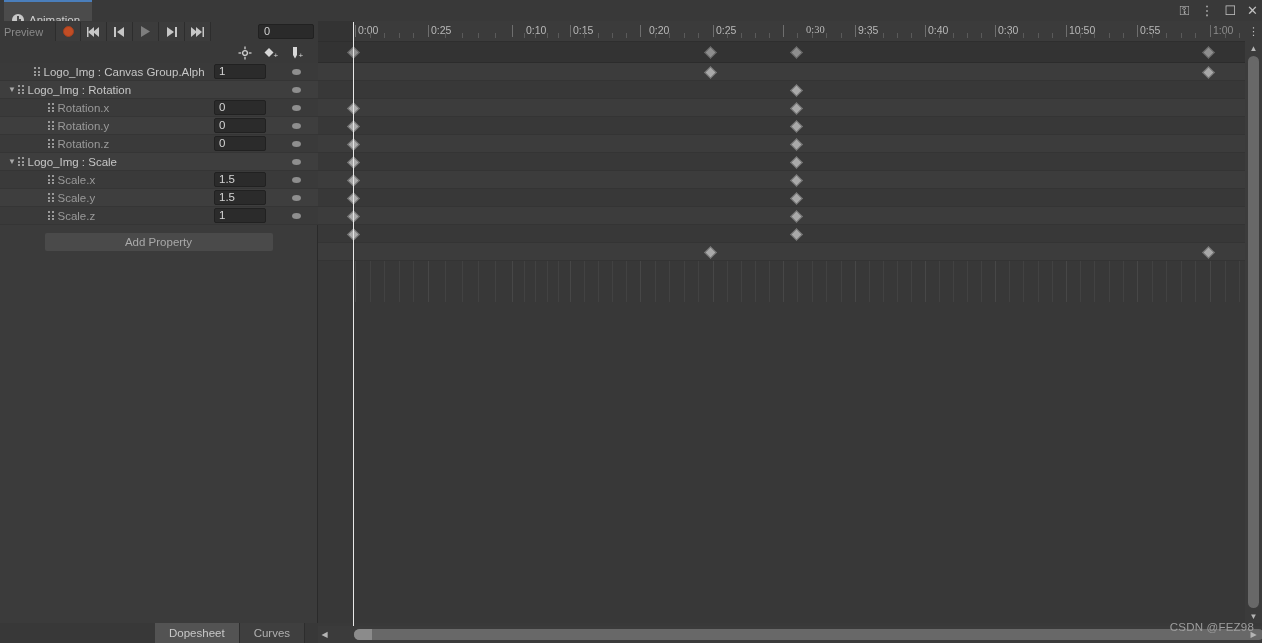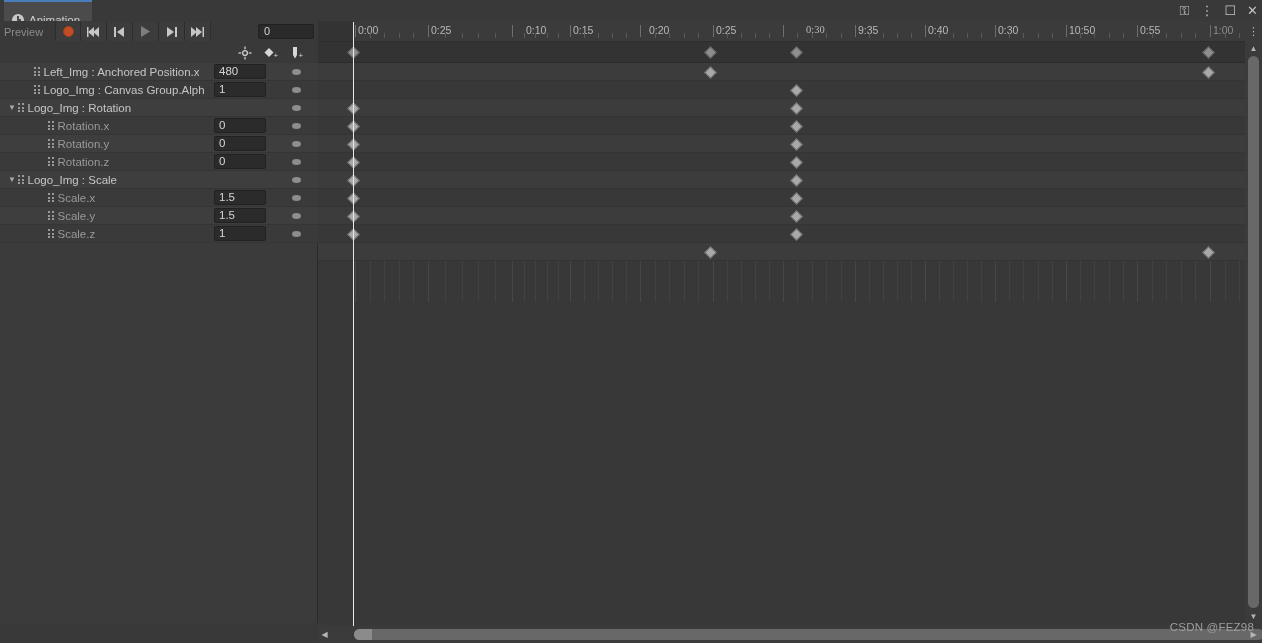--- a/index.html
+++ b/index.html
@@ -302,33 +302,20 @@
           <polygon points="4,9 8,9 6,12.5" fill="#d7d7d7"></polygon>
           <text x="9.5" y="12" font-size="8" fill="#d7d7d7" font-family="Liberation Sans">+</text>
         </svg>
       </div>
     </div>
   </div>
 
   <div class="leftfill"></div>
   <div class="leftpanel">
     <div id="prop-rows">
-        <div class="prow odd">
-          <span class="dots-ic" style="margin-left:34px">
-            <i></i>
-            <i></i>
-            <i></i>
-            <i></i>
-            <i></i>
-            <i></i>
-          </span>
-          <span class="plabel">Left_Img : Anchored Position.x</span>
-          <span class="pvalue" style="left:214px;top:1px;width:52px">480</span>
-          <span class="pdot"></span>
-        </div>
         <div class="prow even">
           <span class="dots-ic" style="margin-left:34px">
             <i></i>
             <i></i>
             <i></i>
             <i></i>
             <i></i>
             <i></i>
           </span>
           <span class="plabel">Logo_Img : Canvas Group.Alph</span>
@@ -433,20 +420,23 @@
             <i></i>
             <i></i>
             <i></i>
             <i></i>
           </span>
           <span class="plabel dim">Scale.z</span>
           <span class="pvalue" style="left:214px;top:1px;width:52px">1</span>
           <span class="pdot"></span>
         </div>
       </div>
+    <div class="addprop-wrap">
+      <div class="addprop">Add Property</div>
+    </div>
   </div>
 
   <div class="ruler">
     <div class="ruler-dark"></div>
     <div id="ruler-ticks">
         <div class="rtick" style="left: 37px;"></div>
         <div class="rlabel" style="left: 37px;">0:00</div>
         <div class="rtick minor" style="left: 51.6px;"></div>
         <div class="rtick minor" style="left: 66.2px;"></div>
         <div class="rtick minor" style="left: 80.8px;"></div>
@@ -641,16 +631,22 @@
     <div class="vs-thumb"></div>
     <div class="vs-arrow" style="position:absolute;left:0;top:568px;">▼</div>
   </div>
   <div class="hscroll">
     <div class="hs-arrow" style="left:0;">◀</div>
     <div class="hs-thumb"></div>
     <div class="hs-thumb-cap"></div>
     <div class="hs-arrow" style="left:929px;">▶</div>
   </div>
 
+  <div class="bottombar">
+    <div class="btabs" id="bottom-tabs">
+        <div class="btab">Dopesheet</div>
+        <div class="btab inactive">Curves</div>
+      </div>
+  </div>
 
   <div class="watermark">CSDN @FEZ98</div>
 
 </div>
 
 </body></html>

